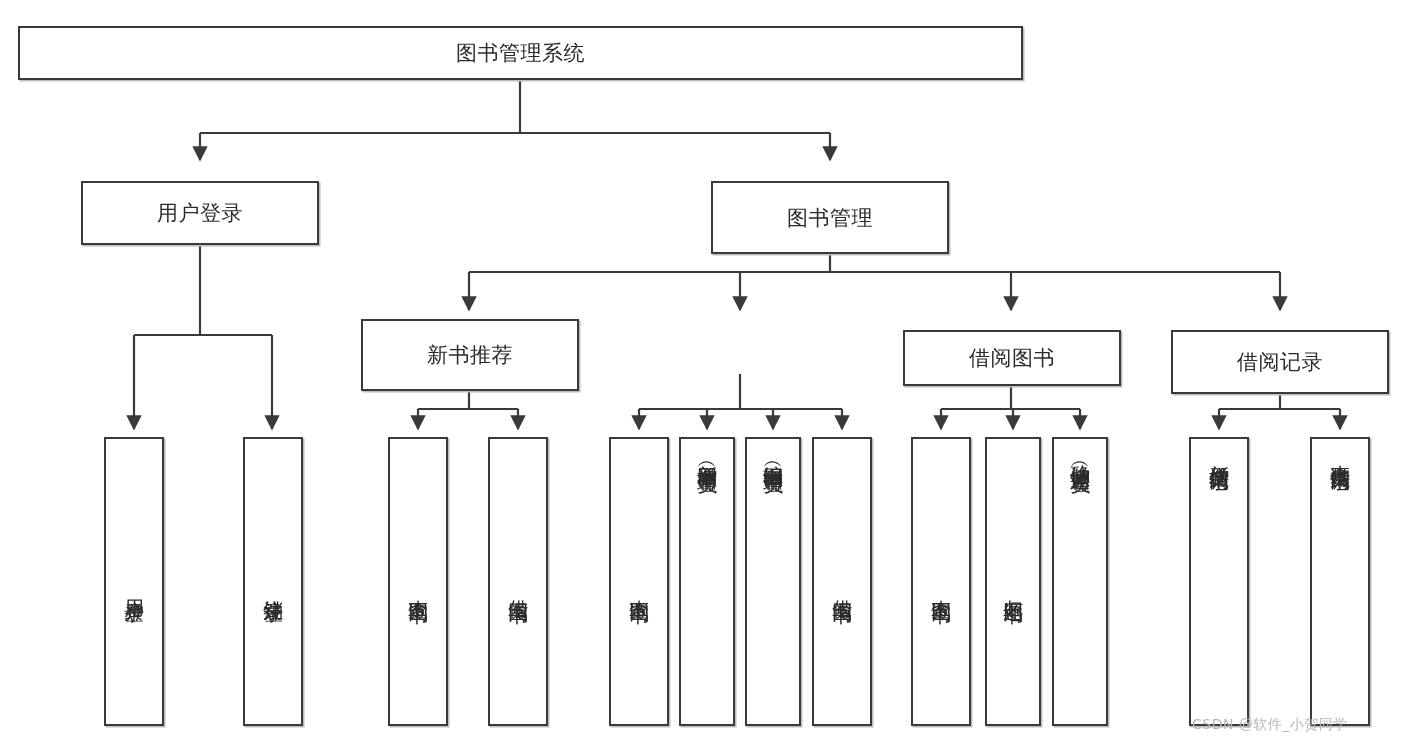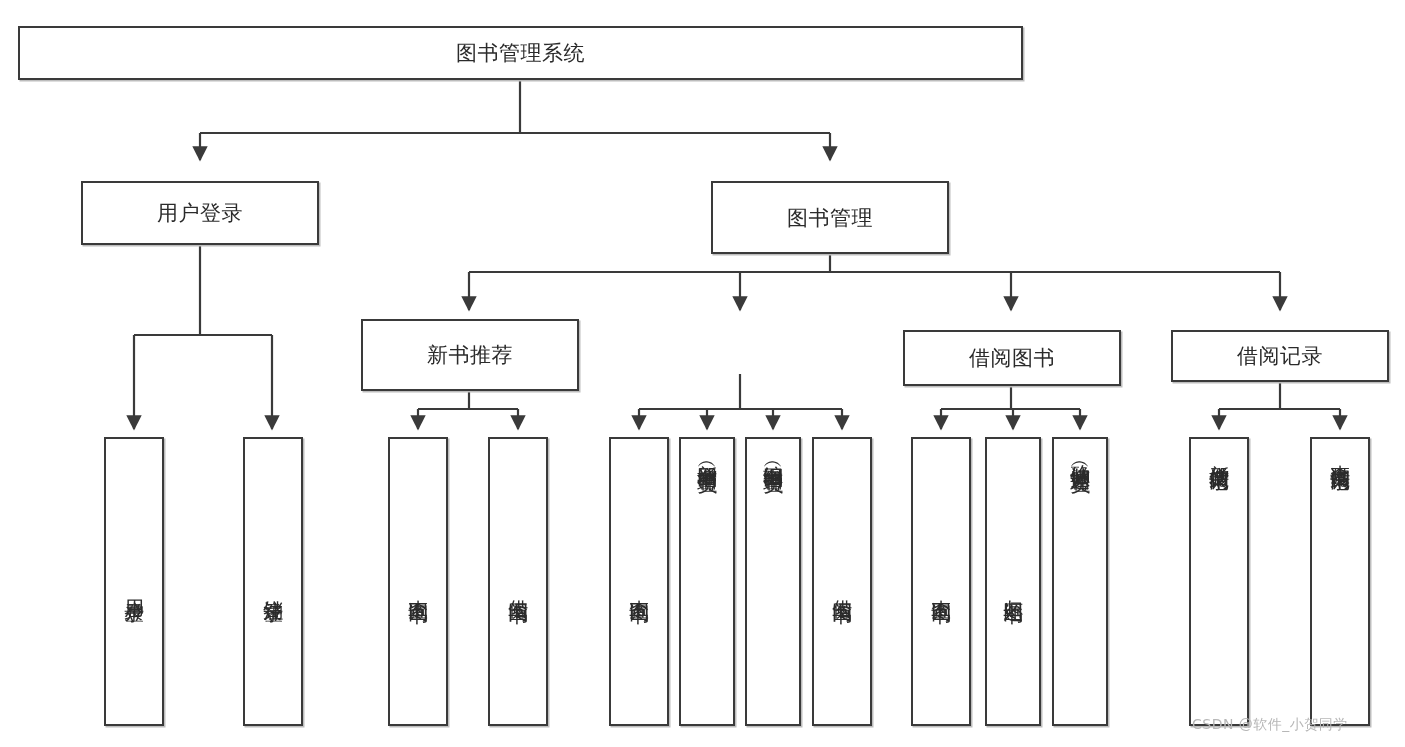--- a/index.html
+++ b/index.html
@@ -132,21 +132,21 @@
   <div class="node node-h" id="n-l2-1" style="left: 711px; top: 169px; width: 238px; height: 73px;">
     <span>图书管理</span>
   </div>
 
   <div class="node node-h" id="n-l3-0" style="left: 361px; top: 307px; width: 218px; height: 72px;">
     <span>新书推荐</span>
   </div>
   <div class="node node-h" id="n-l3-2" style="left: 903px; top: 318px; width: 218px; height: 56px;">
     <span>借阅图书</span>
   </div>
-  <div class="node node-h" id="n-l3-3" style="left: 1171px; top: 318px; width: 218px; height: 52px;">
+  <div class="node node-h" id="n-l3-3" style="left: 1171px; top: 318px; width: 218px; height: 64px;">
     <span>借阅记录</span>
   </div>
 
   <div class="node node-v center-text" id="n-leaf-0" style="left: 104px; top: 437px; width: 60px; height: 289px;">
     <span class="vtext">用户登录</span>
   </div>
   <div class="node node-v center-text" id="n-leaf-1" style="left: 243px; top: 437px; width: 60px; height: 289px;">
     <span class="vtext">注销登录</span>
   </div>
   <div class="node node-v center-text" id="n-leaf-2" style="left: 388px; top: 437px; width: 60px; height: 289px;">

